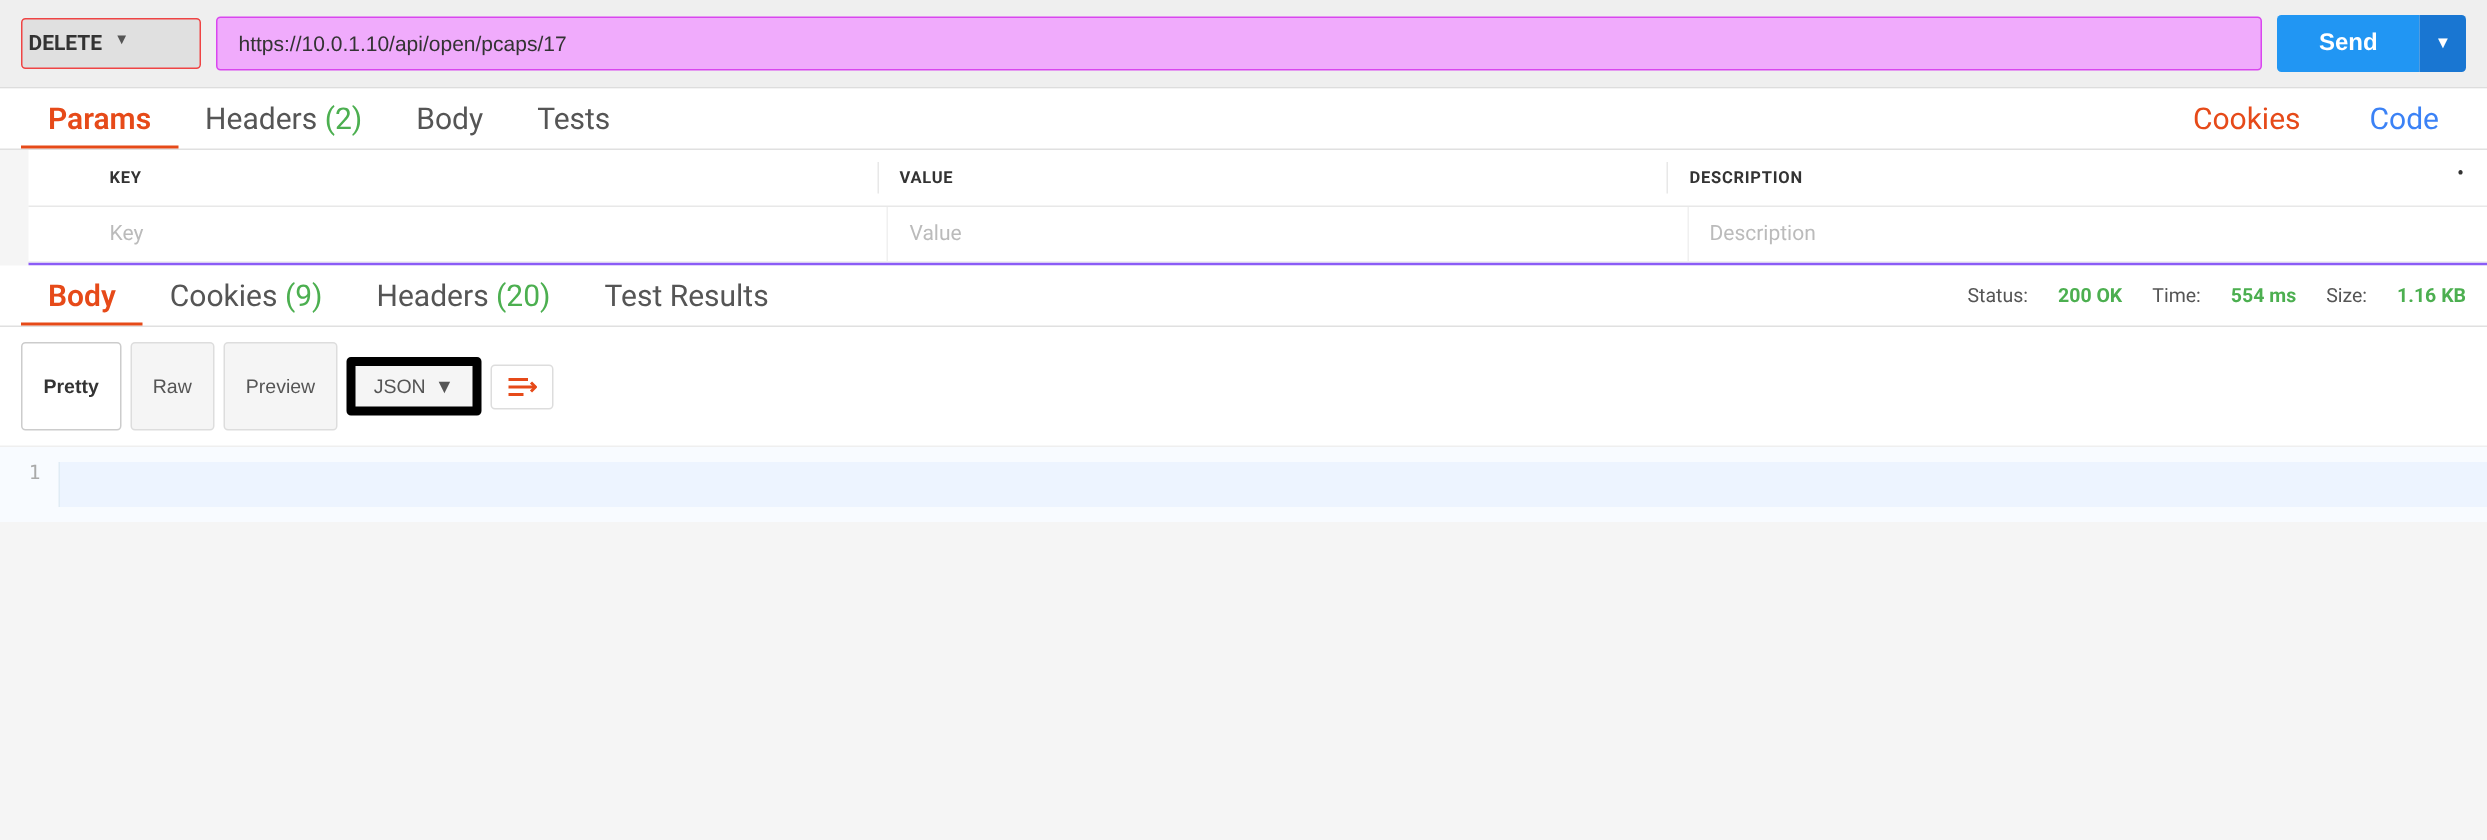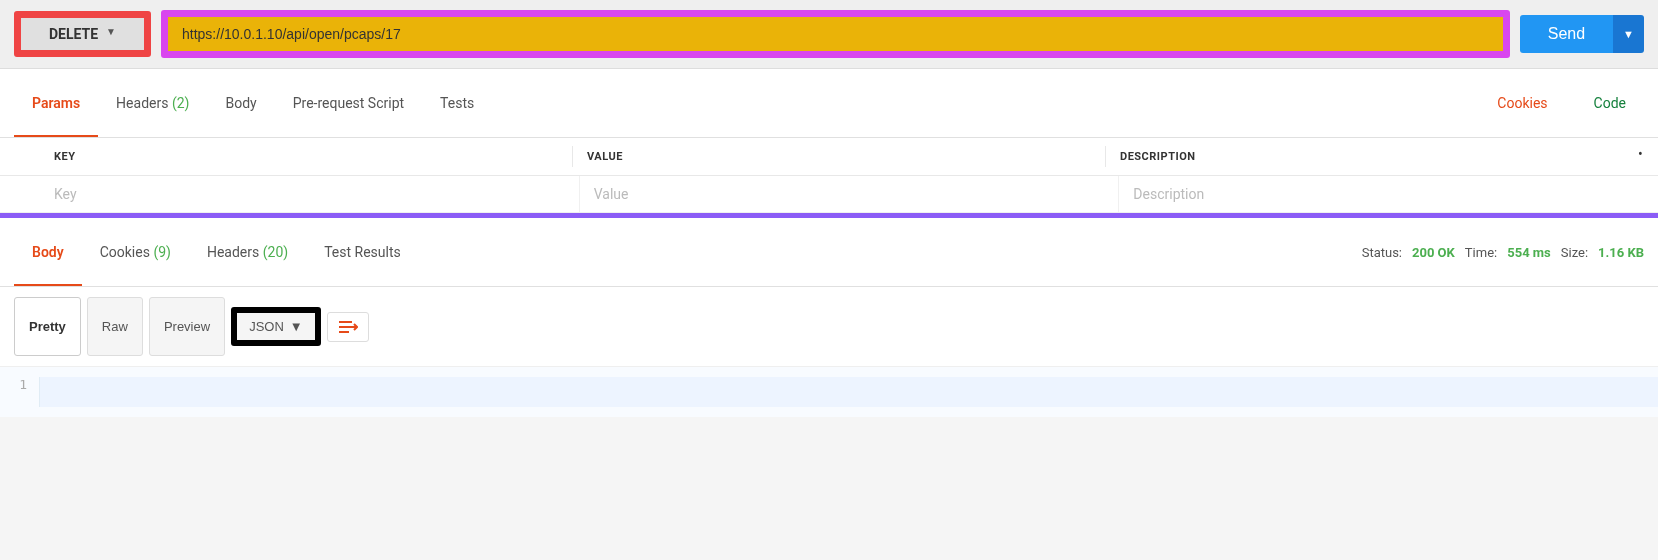--- a/index.html
+++ b/index.html
@@ -16,58 +16,58 @@
       padding: 10px 14px;
       background: #efefef;
       border-bottom: 1px solid #ddd;
       gap: 10px;
     }
 
     .method-select {
       display: flex;
       align-items: flex-start;
       background: #e0e0e0;
-      border: 7px solid #ef4444;
-      border-radius: 3px;
-      padding: 8px 28px;
+      border: 1px solid #ef4444;
+      border-radius: 3px;
+      padding: 8px 4px;
       font-weight: 700;
       font-size: 14px;
       cursor: pointer;
       gap: 8px;
       min-width: 120px;
     }
 
     .method-select .chevron {
       font-size: 10px;
       color: #555;
     }
 
     .url-input {
       flex: 1;
-      border: 7px solid #d946ef;
+      border: 1px solid #d946ef;
       border-radius: 3px;
       padding: 9px 14px;
       font-size: 14px;
-      background: #eab308;
+      background: #f0abfc;
       color: #333;
     }
 
     .send-btn-container {
       display: flex;
       border-radius: 3px;
       overflow: hidden;
     }
 
     .send-btn {
       background: #2196F3;
       color: #fff;
       border: none;
       padding: 10px 28px;
       font-size: 16px;
-      font-weight: 400;
+      font-weight: 700;
       cursor: pointer;
     }
 
     .send-btn-dropdown {
       background: #1976D2;
       color: #fff;
       border: none;
       padding: 10px 10px;
       font-size: 11px;
       cursor: pointer;
@@ -79,24 +79,24 @@
       padding: 0 14px;
     }
 
     .tabs {
       display: flex;
       align-items: center;
       gap: 0;
     }
 
     .tab {
-      padding: 26px 18px;
+      padding: 8px 18px;
       cursor: pointer;
       color: #555;
-      font-size: 14px;
+      font-size: 20px;
       position: relative;
       white-space: nowrap;
     }
 
     .tab.active {
       color: #e64a19;
       font-weight: 600;
     }
 
     .tab.active::after {
@@ -128,21 +128,22 @@
       display: flex;
       gap: 10px;
     }
 
     .tab-right .tab {
       color: #e64a19;
     }
 
     .params-table {
       background: #fff;
-      border-bottom: 5px solid #8b5cf6;
+      border-bottom: 2px solid #8b5cf6;
+      margin-left: 19px;
     }
 
     .table-header {
       display: flex;
       border-bottom: 1px solid #e8e8e8;
       padding: 8px 0;
     }
 
     .table-header .col-check {
       width: 40px;
@@ -229,21 +230,21 @@
     }
 
     .response-tabs {
       display: flex;
       align-items: center;
       flex: 1;
     }
 
     .response-meta {
       display: flex;
-      gap: 10px;
+      gap: 20px;
       align-items: center;
       font-size: 13px;
       color: #555;
     }
 
     .response-meta .meta-value {
       color: #4CAF50;
       font-weight: 700;
     }
 
@@ -344,30 +345,27 @@
     <div class="tab active">
       <span>Params</span>
     </div>
     <div class="tab">
       <span>Headers</span>&nbsp;<span class="count">(2)</span>
     </div>
     <div class="tab">
       <span>Body</span>
     </div>
     <div class="tab">
-      <span>Pre-request Script</span>
-    </div>
-    <div class="tab">
       <span>Tests</span>
     </div>
     <div class="tab-right">
       <div class="tab" style="color:#e64a19;">
         <span>Cookies</span>
       </div>
-      <div class="tab" style="color:#15803d;">
+      <div class="tab" style="color:#3b82f6;">
         <span>Code</span>
       </div>
     </div>
   </div>
 </div>
 
 <div class="params-table">
   <div class="table-header">
     <div class="col-check"></div>
     <div class="col-key">KEY</div>

